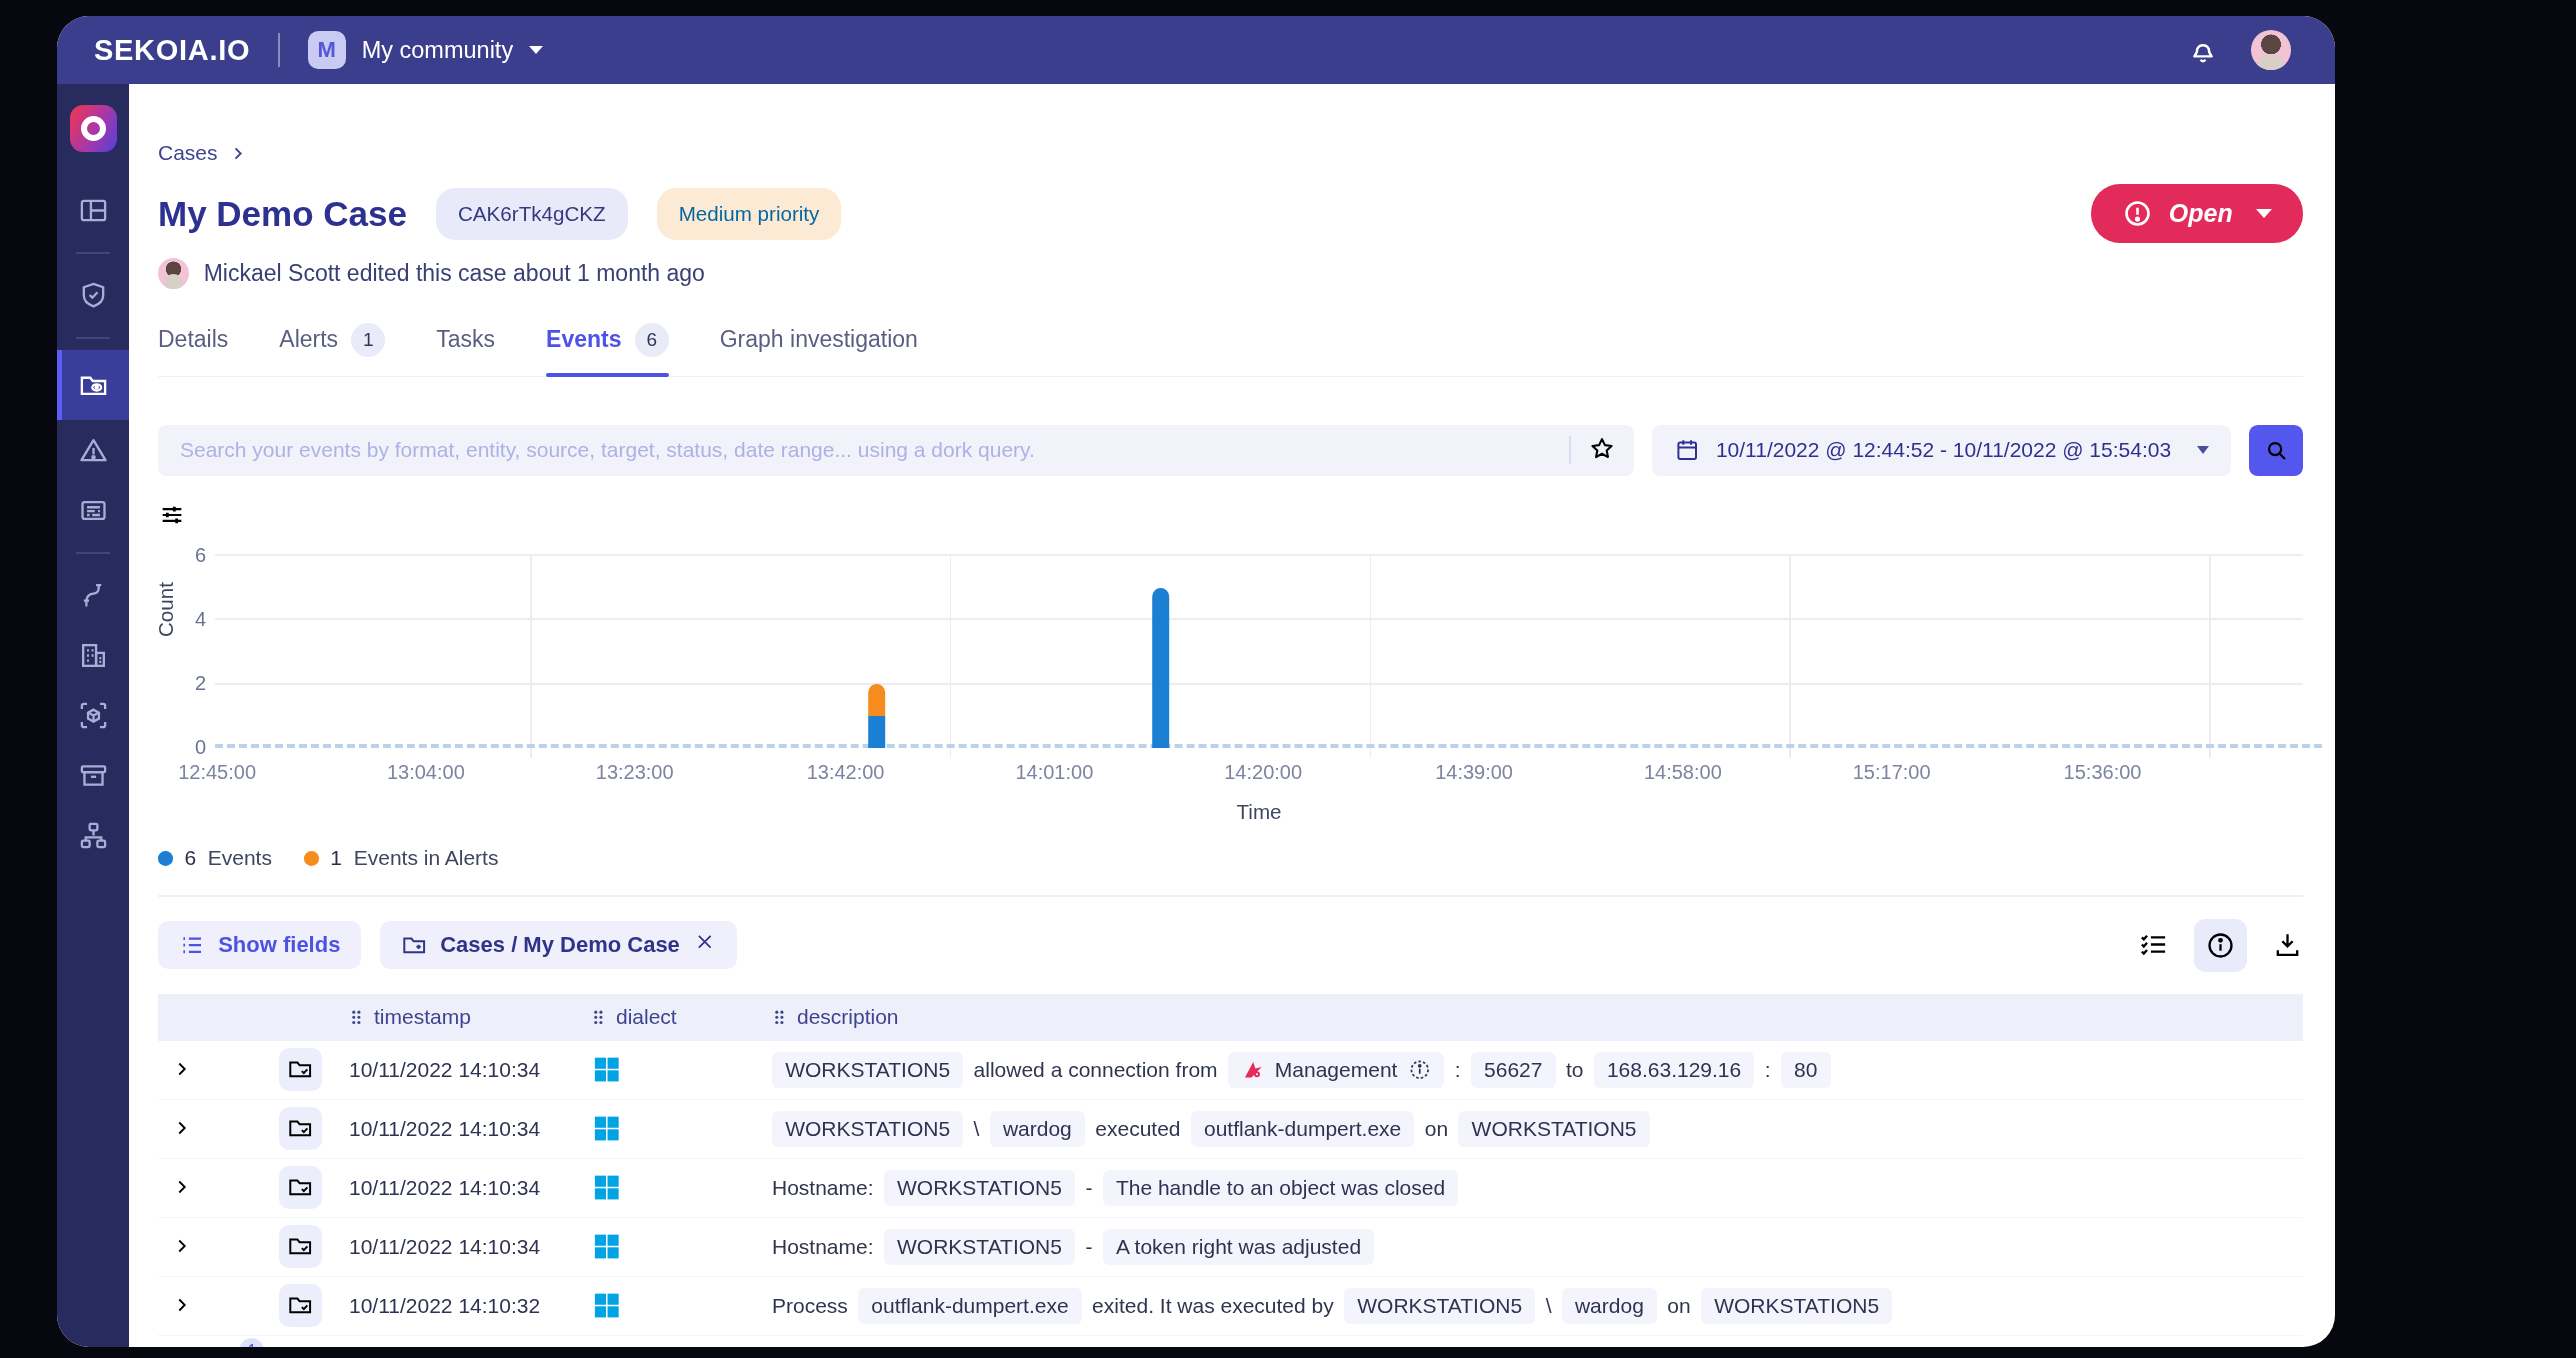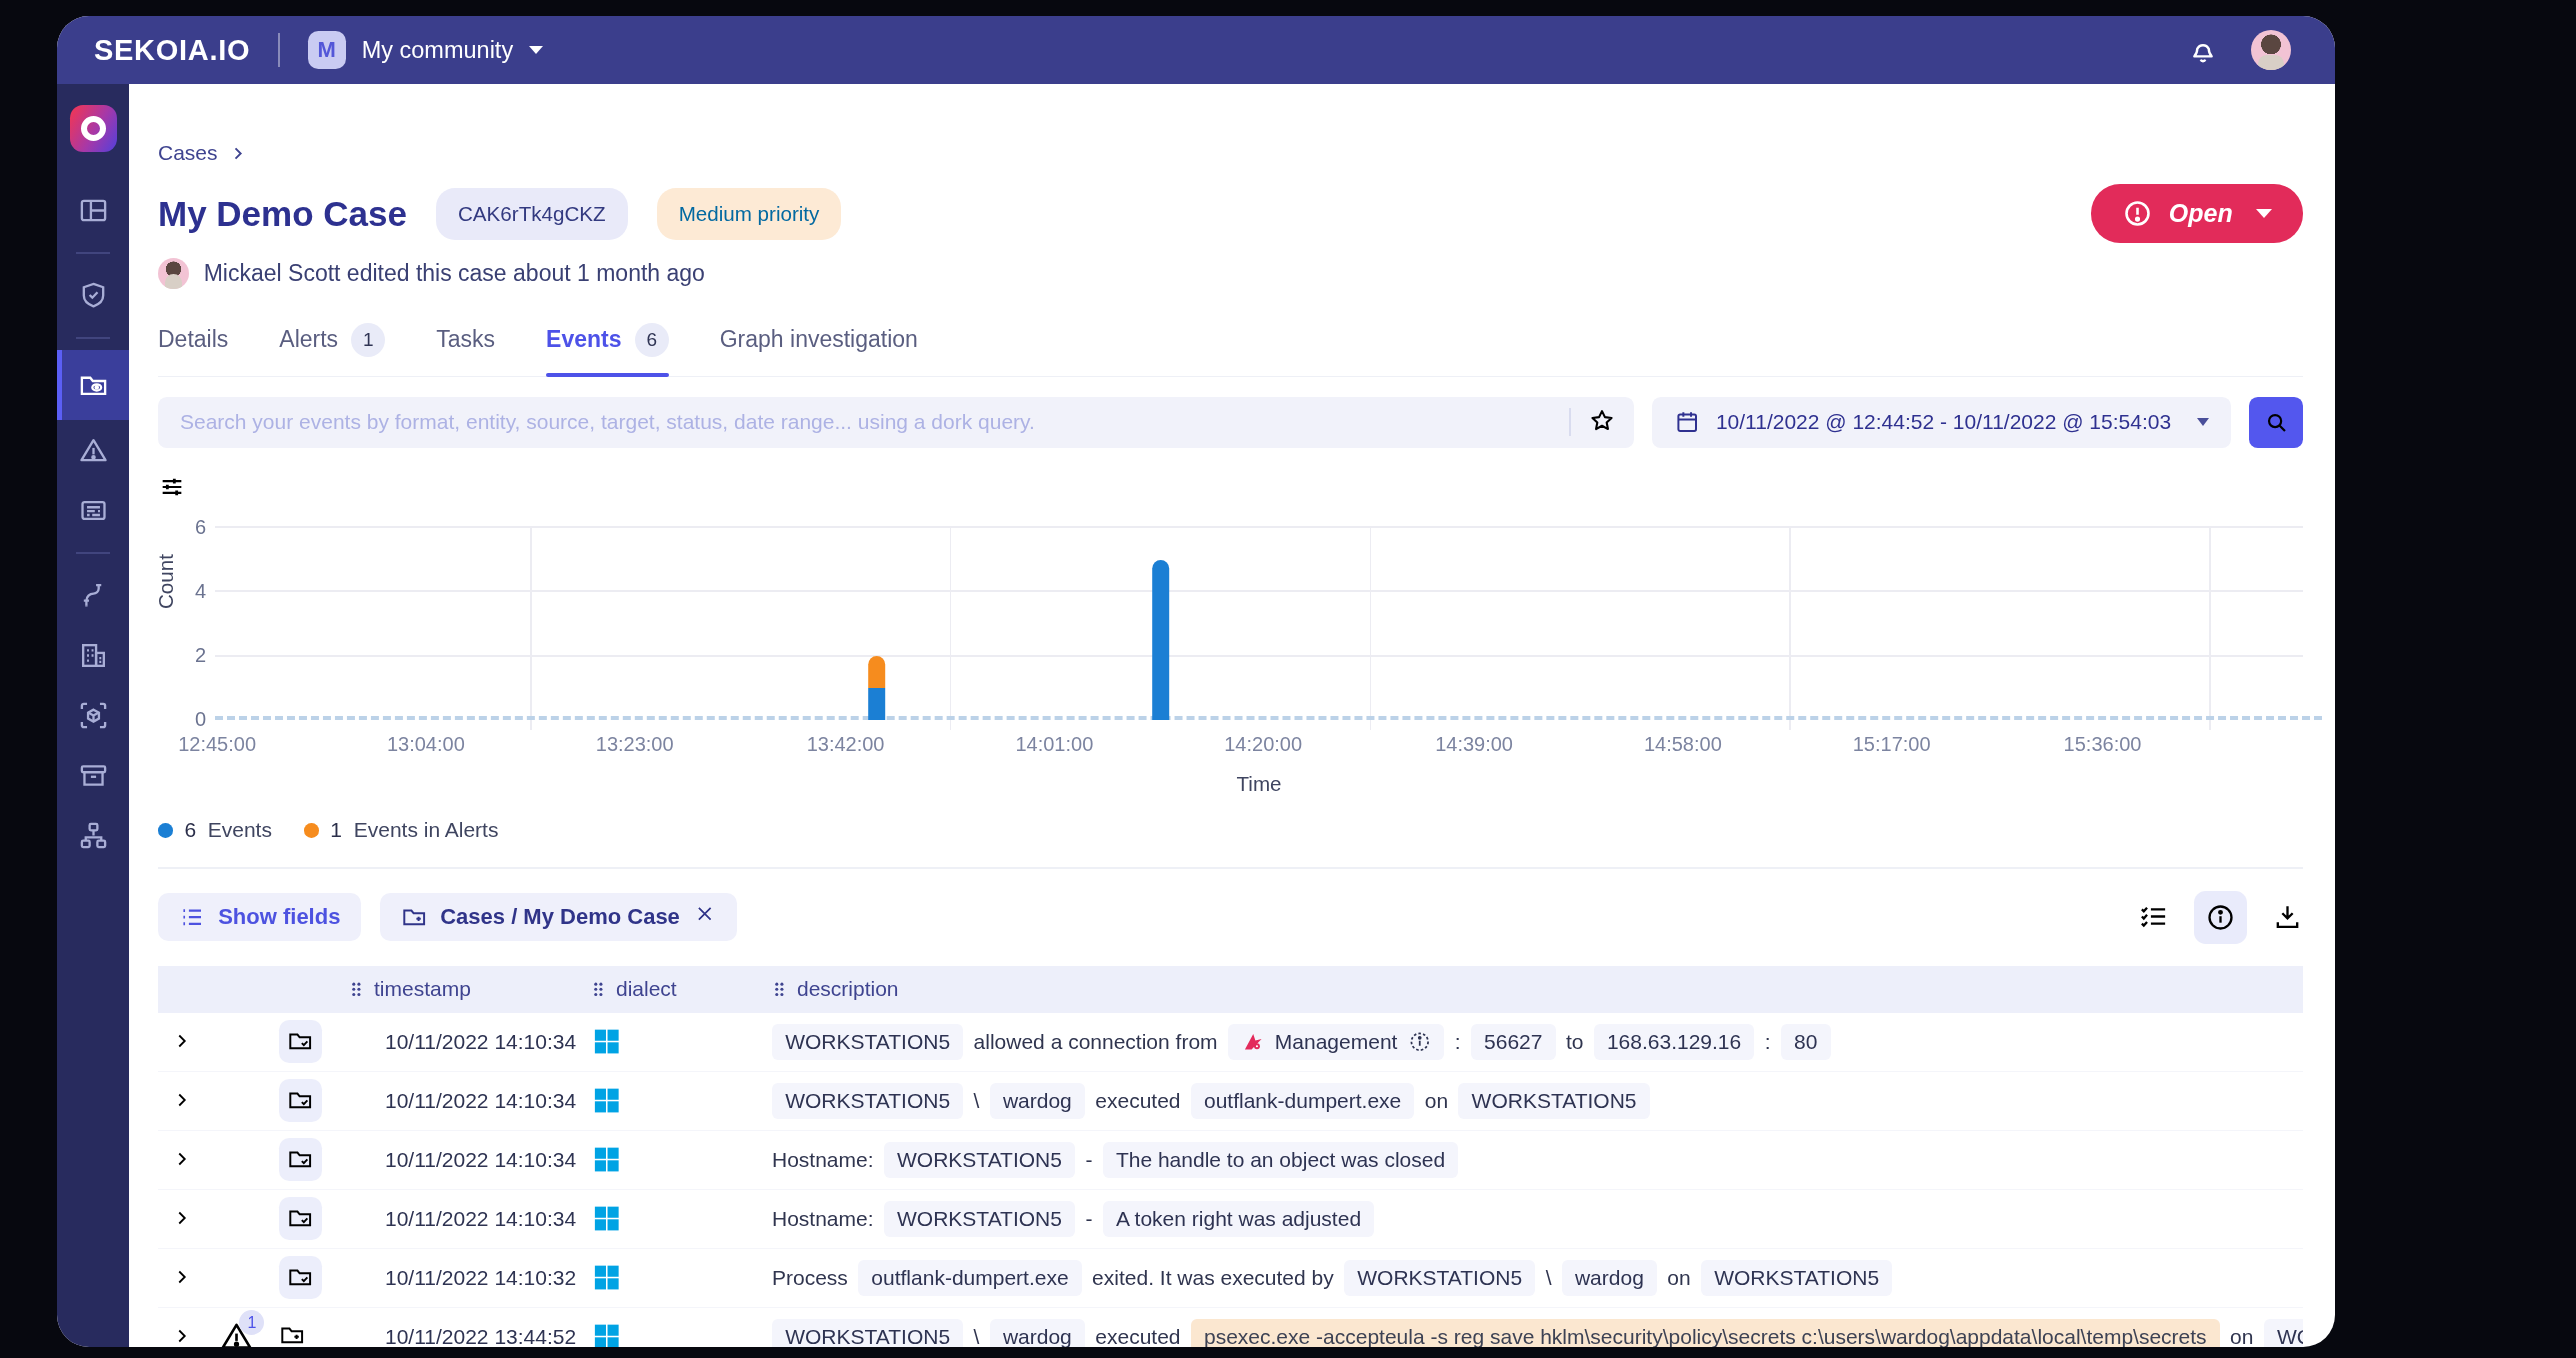--- a/index.html
+++ b/index.html
@@ -69,21 +69,21 @@
   .tabs { display:flex; gap:51px; margin-top:34px; border-bottom:1.5px solid #eef0f6; }
   .tab { display:flex; align-items:center; gap:13.2px; font-size:23px; color:#5a5e80;
     padding-bottom:19px; position:relative; cursor:pointer; }
   .tab.active { color:#4d52e8; font-weight:bold; }
   .tab.active::after { content:""; position:absolute; left:0; right:0; bottom:-1.5px; height:4.4px;
     border-radius:2.2px; background:#4d52e8; }
   .tab-badge { min-width:34px; height:34px; border-radius:17px; background:#e9ebf8; color:#2f3454;
     font-size:19px; font-weight:normal; display:flex; align-items:center; justify-content:center; }
 
   
-  .search-row { display:flex; align-items:center; gap:17.6px; margin-top:20px; }
+  .search-row { display:flex; align-items:center; gap:17.6px; margin-top:48px; }
   .search-box { flex:1; height:51px; background:#f1f2fa; border-radius:8.8px;
     display:flex; align-items:center; padding:0 17.6px 0 22px; }
   .search-box input { flex:1; border:0; background:transparent; outline:none; font-size:21px;
     color:#2e3352; font-family:inherit; }
   .search-box input::placeholder { color:#adb2e4; }
   .sb-div { width:1.5px; height:28px; background:#d9dcef; margin:0 17.6px; }
   .star svg { width:28px; height:28px; stroke:#6a6fb0; }
   .date-box { height:51px; background:#f1f2fa; border-radius:8.8px; display:flex;
     align-items:center; gap:16px; padding:0 22px; color:#2f3190; font-size:21px; }
   .date-box svg { width:26.4px; height:26.4px; stroke:#2f3190; }
@@ -146,21 +146,21 @@
   .chev svg { width:22px; height:22px; stroke:#6a7090; margin-left:13.2px; }
   .iconcell { display:flex; align-items:center; gap:19px; }
   .warn-slot { width:48px; display:flex; justify-content:center; position:relative; }
   .warn-slot svg { width:35px; height:35px; stroke:#c4701d; }
   .warn-badge { position:absolute; top:-8.8px; right:-4.4px; min-width:25px; height:25px;
     border-radius:12.5px; background:#dfe1f8; color:#4d52e8; font-size:16px;
     display:flex; align-items:center; justify-content:center; }
   .folder-pill { width:43px; height:43px; border-radius:10.3px; background:#eceefb;
     display:flex; align-items:center; justify-content:center; }
   .folder-pill svg, .folder-plain svg { width:26.4px; height:26.4px; stroke:#3f4490; }
-  .ts { color:#2e3352; font-size:21px;margin-left:36px; }
+  .ts { color:#2e3352; font-size:21px; }
   .winlogo svg { width:31px; height:31px; }
   .desc { display:flex; align-items:center; gap:10.3px; flex-wrap:nowrap; overflow:hidden;
     font-size:21px; color:#30354f; white-space:nowrap; }
   .chip { background:#f4f5fc; border-radius:5.9px; padding:5.9px 13.2px; color:#2e3352; }
   .chip.warnc { background:#fbe7d0; color:#3d4254; }
   .chip.entity { display:flex; align-items:center; gap:10.3px; }
   .chip.entity svg.mgmt { width:23.5px; height:23.5px; }
   .chip.entity svg.inf { width:23.5px; height:23.5px; stroke:#5357d8; }
 </style>
 </head>

